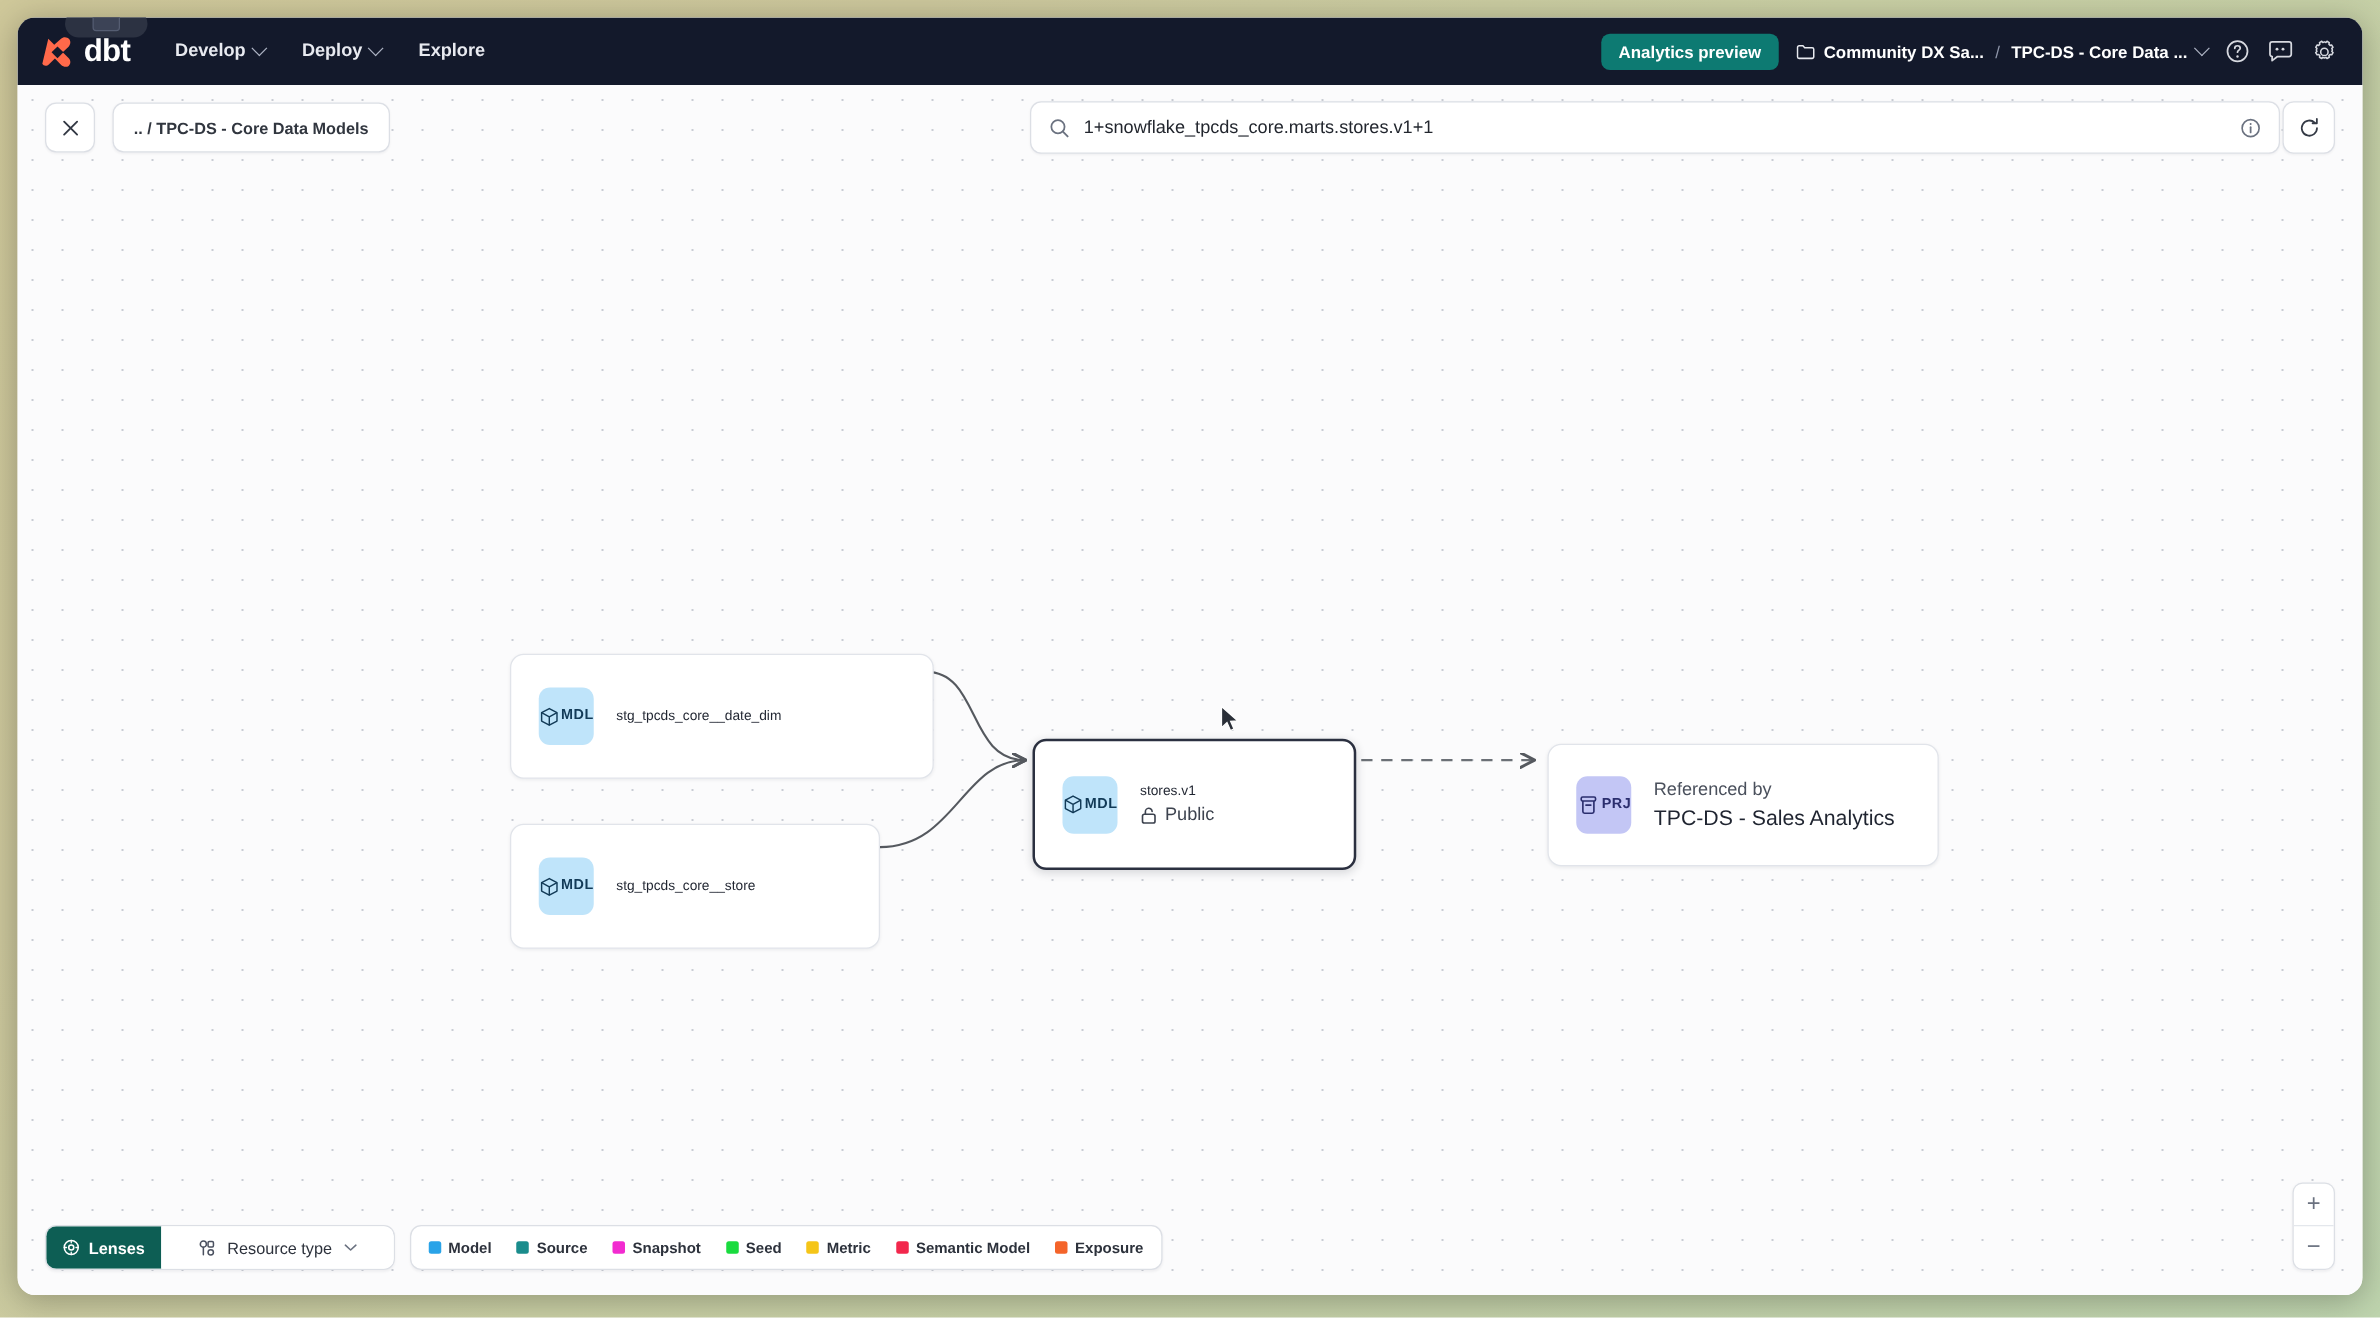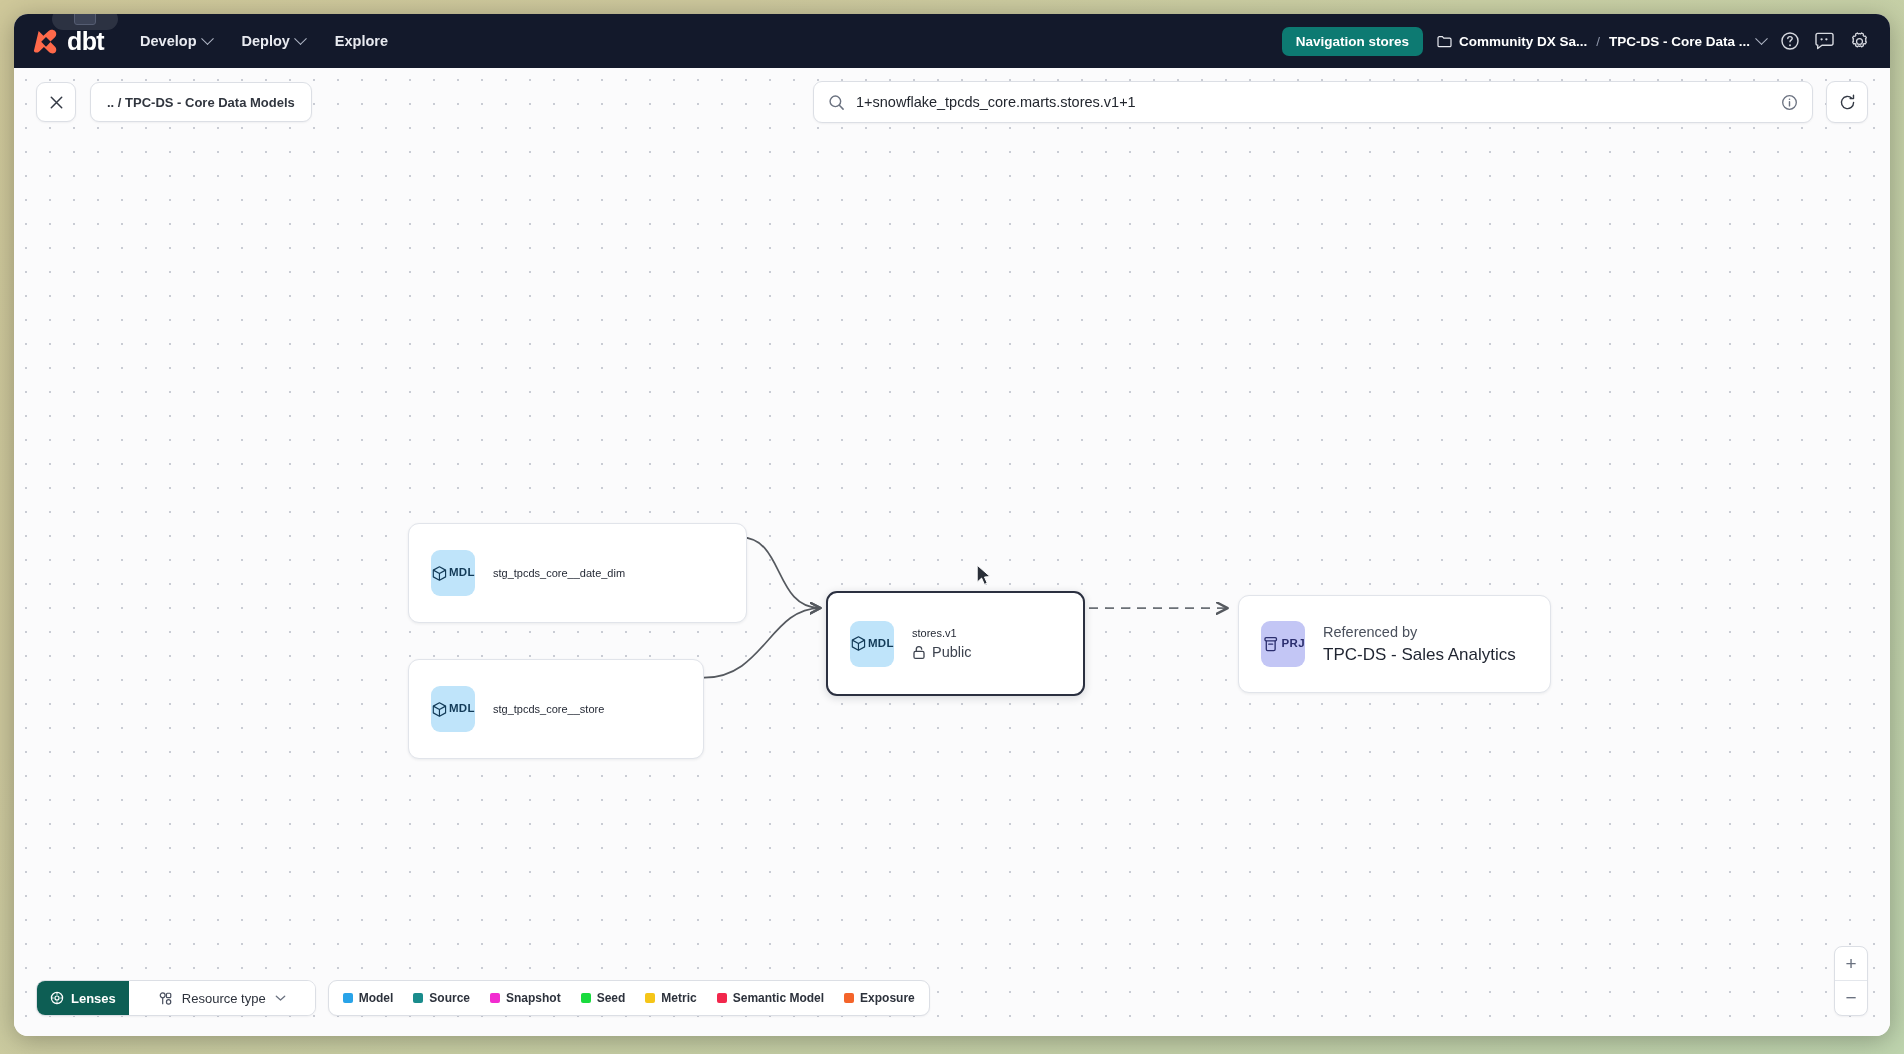--- a/index.html
+++ b/index.html
@@ -74,21 +74,21 @@
     display: flex; align-items: center; padding: 0 22px; gap: 14px;
     z-index: 20;
   }
   .tb-btn {
     background: #fff; border: 1px solid #dcdfe5; border-radius: 9px;
     height: 40px; display: flex; align-items: center; justify-content: center;
     cursor: pointer; box-shadow: 0 1px 2px rgba(16,24,40,.05);
   }
   .tb-close { width: 40px; }
   .tb-crumb { padding: 0 16px; font-size: 13px; font-weight: 600; color: #31363f; white-space: nowrap; }
-  .search-wrap { margin-left: auto; display: flex; align-items: center; gap: 13px; }
+  .search-wrap { margin-left: auto; display: flex; align-items: center; gap: 2px; }
   .search-box {
     width: 1000px; height: 42px; background: #fff;
     border: 1px solid #dcdfe5; border-radius: 9px;
     display: flex; align-items: center; padding: 0 14px; gap: 11px;
     box-shadow: 0 1px 2px rgba(16,24,40,.05);
   }
   .search-val { flex: 1; font-size: 14.5px; color: #22262e; outline: none; border: none; background: transparent;
                 font-family: "Liberation Sans", sans-serif; }
   .refresh-btn { width: 42px; height: 42px; }
   
@@ -180,21 +180,21 @@
       <div class="nav-item">
         <span>Deploy</span>
         <i class="chev"></i>
       </div>
       <div class="nav-item">
         <span>Explore</span>
       </div>
     </div>
 
     <div class="nav-right">
-      <div class="nav-badge">Navigation stores</div>
+      <div class="nav-badge">Analytics preview</div>
 
       <div class="crumbs">
         <div class="crumb">
           <svg width="15" height="13" viewBox="0 0 16 14">
             <path d="M1 3.2a1.4 1.4 0 0 1 1.4-1.4h3.3l1.5 1.6h6.4A1.4 1.4 0 0 1 15 4.8v6.4a1.4 1.4 0 0 1-1.4 1.4H2.4A1.4 1.4 0 0 1 1 11.2z" fill="none" stroke="#e8eaf0" stroke-width="1.3"></path>
           </svg>
           <span>Community DX Sa...</span>
         </div>
         <span class="crumb-sep">/</span>
         <div class="crumb">

